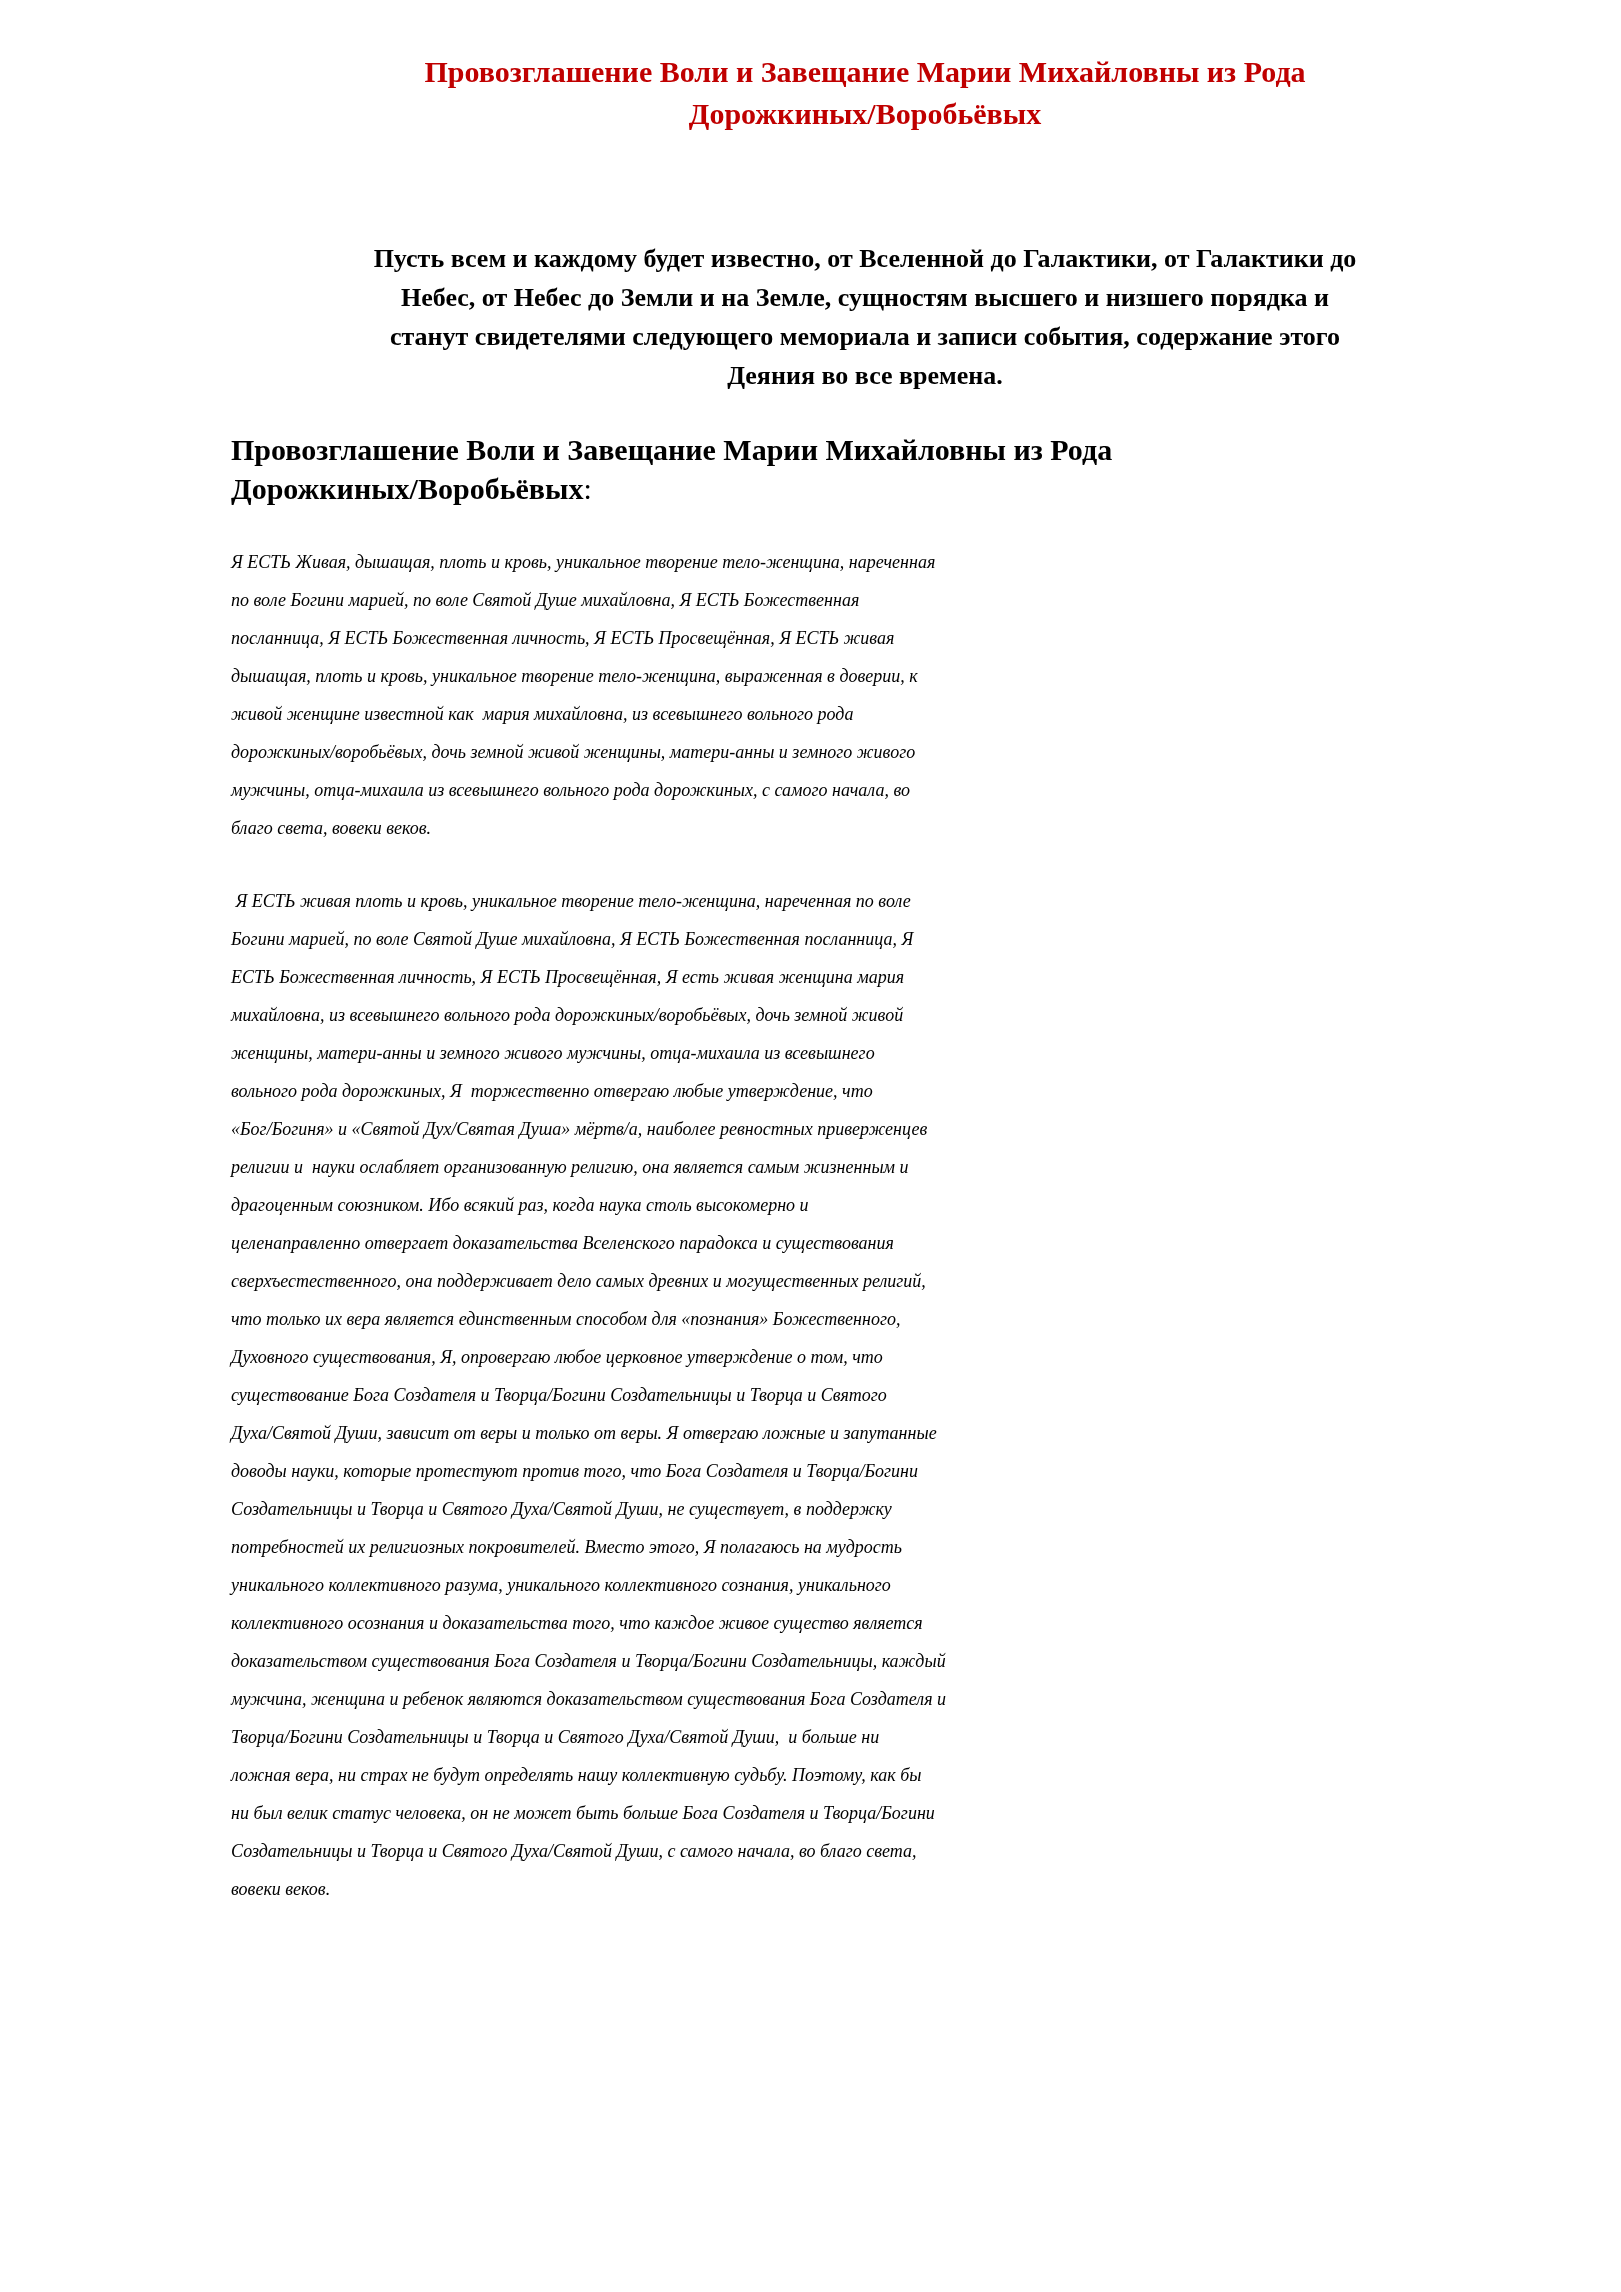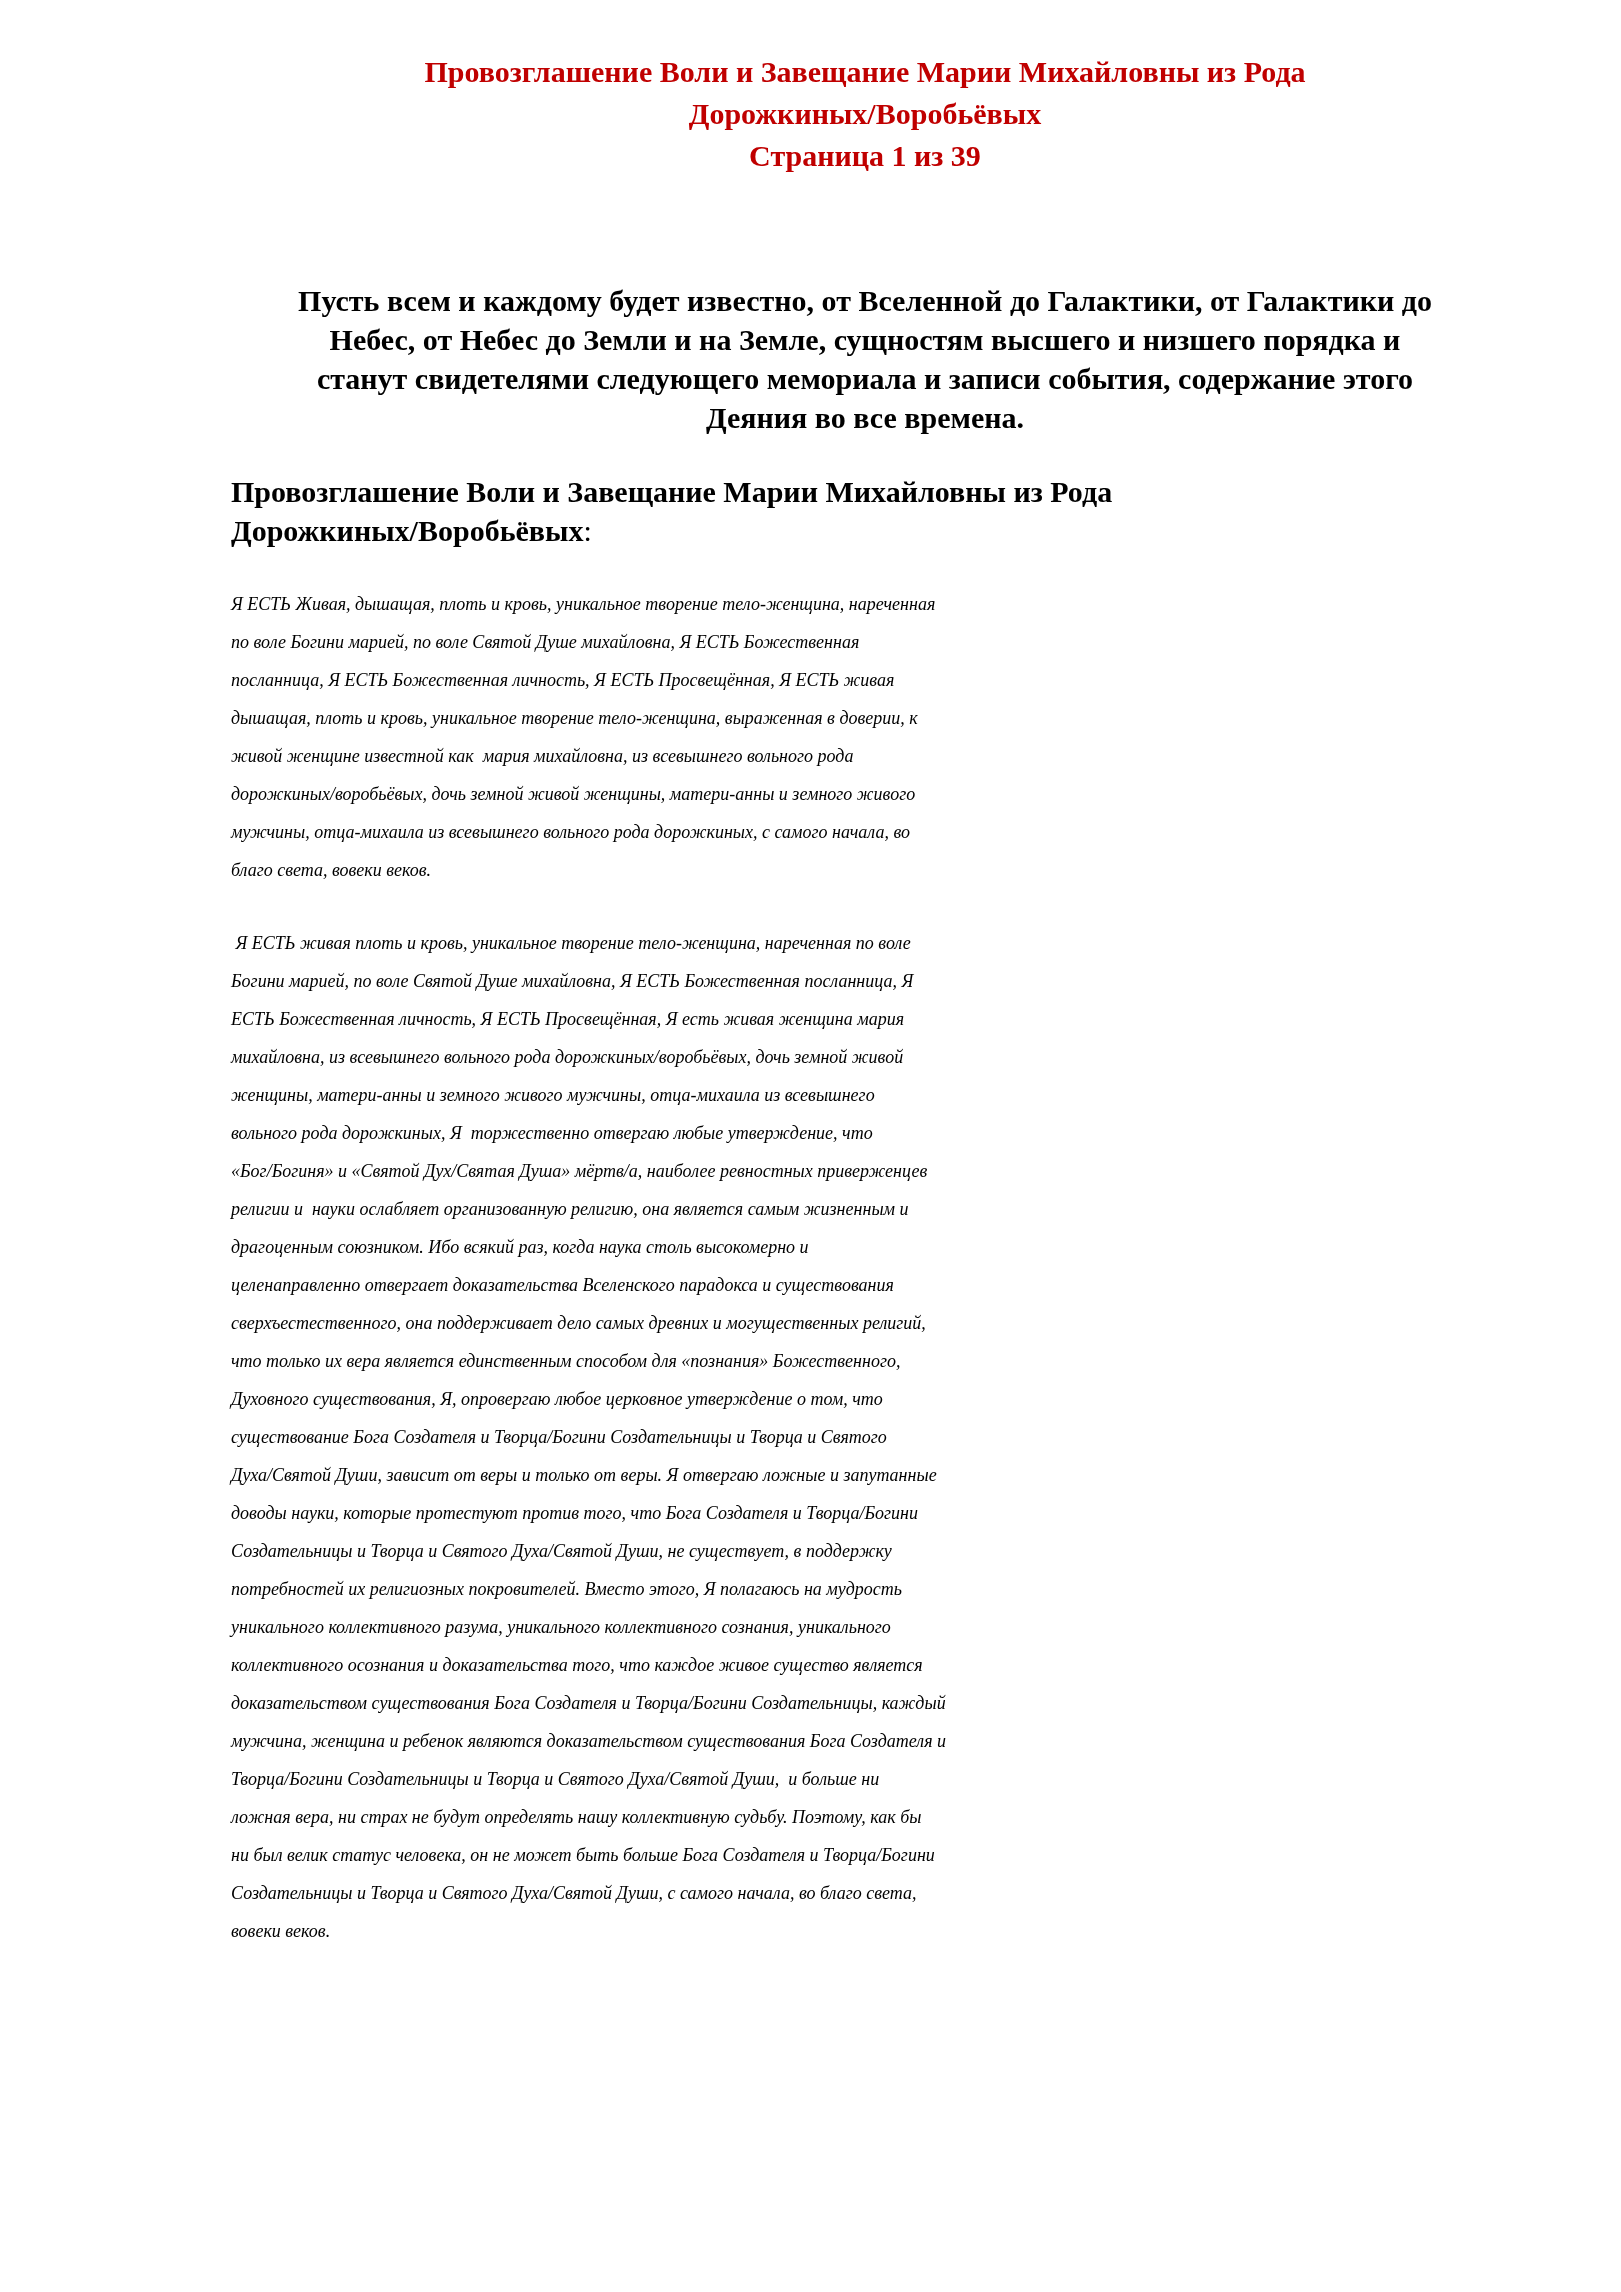--- a/index.html
+++ b/index.html
@@ -36,21 +36,21 @@
     font-size: 30px;
     line-height: 42px;
   }
   .epigraph {
     margin-top: 37px;
     font-size: 30px;
     line-height: 40px;
   }
   .proclamation {
     margin-top: 104px;
-    font-size: 30px;
+    font-size: 26px;
     line-height: 39px;
   }
   .section-heading {
     margin-top: 35px;
     font-size: 30px;
     line-height: 39px;
     font-weight: bold;
   }
   .section-heading .colon {
     font-weight: normal;
@@ -63,21 +63,20 @@
   }
 </style>
 </head>
 <body>
 
 <div class="page">
 
   <div class="doc-title lines center red bold">Провозглашение Воли и Завещание Марии Михайловны из Рода
 Дорожкиных/Воробьёвых</div>
 
-  <div class="page-number lines center red bold">Страница 1 из 39</div>
 
 
   <div class="proclamation lines center bold">Пусть всем и каждому будет известно, от Вселенной до Галактики, от Галактики до
 Небес, от Небес до Земли и на Земле, сущностям высшего и низшего порядка и
 станут свидетелями следующего мемориала и записи события, содержание этого
 Деяния во все времена.</div>
 
   <div class="section-heading">
     <span class="lines">Провозглашение Воли и Завещание Марии Михайловны из Рода
 Дорожкиных/Воробьёвых</span><span class="colon">:</span>

